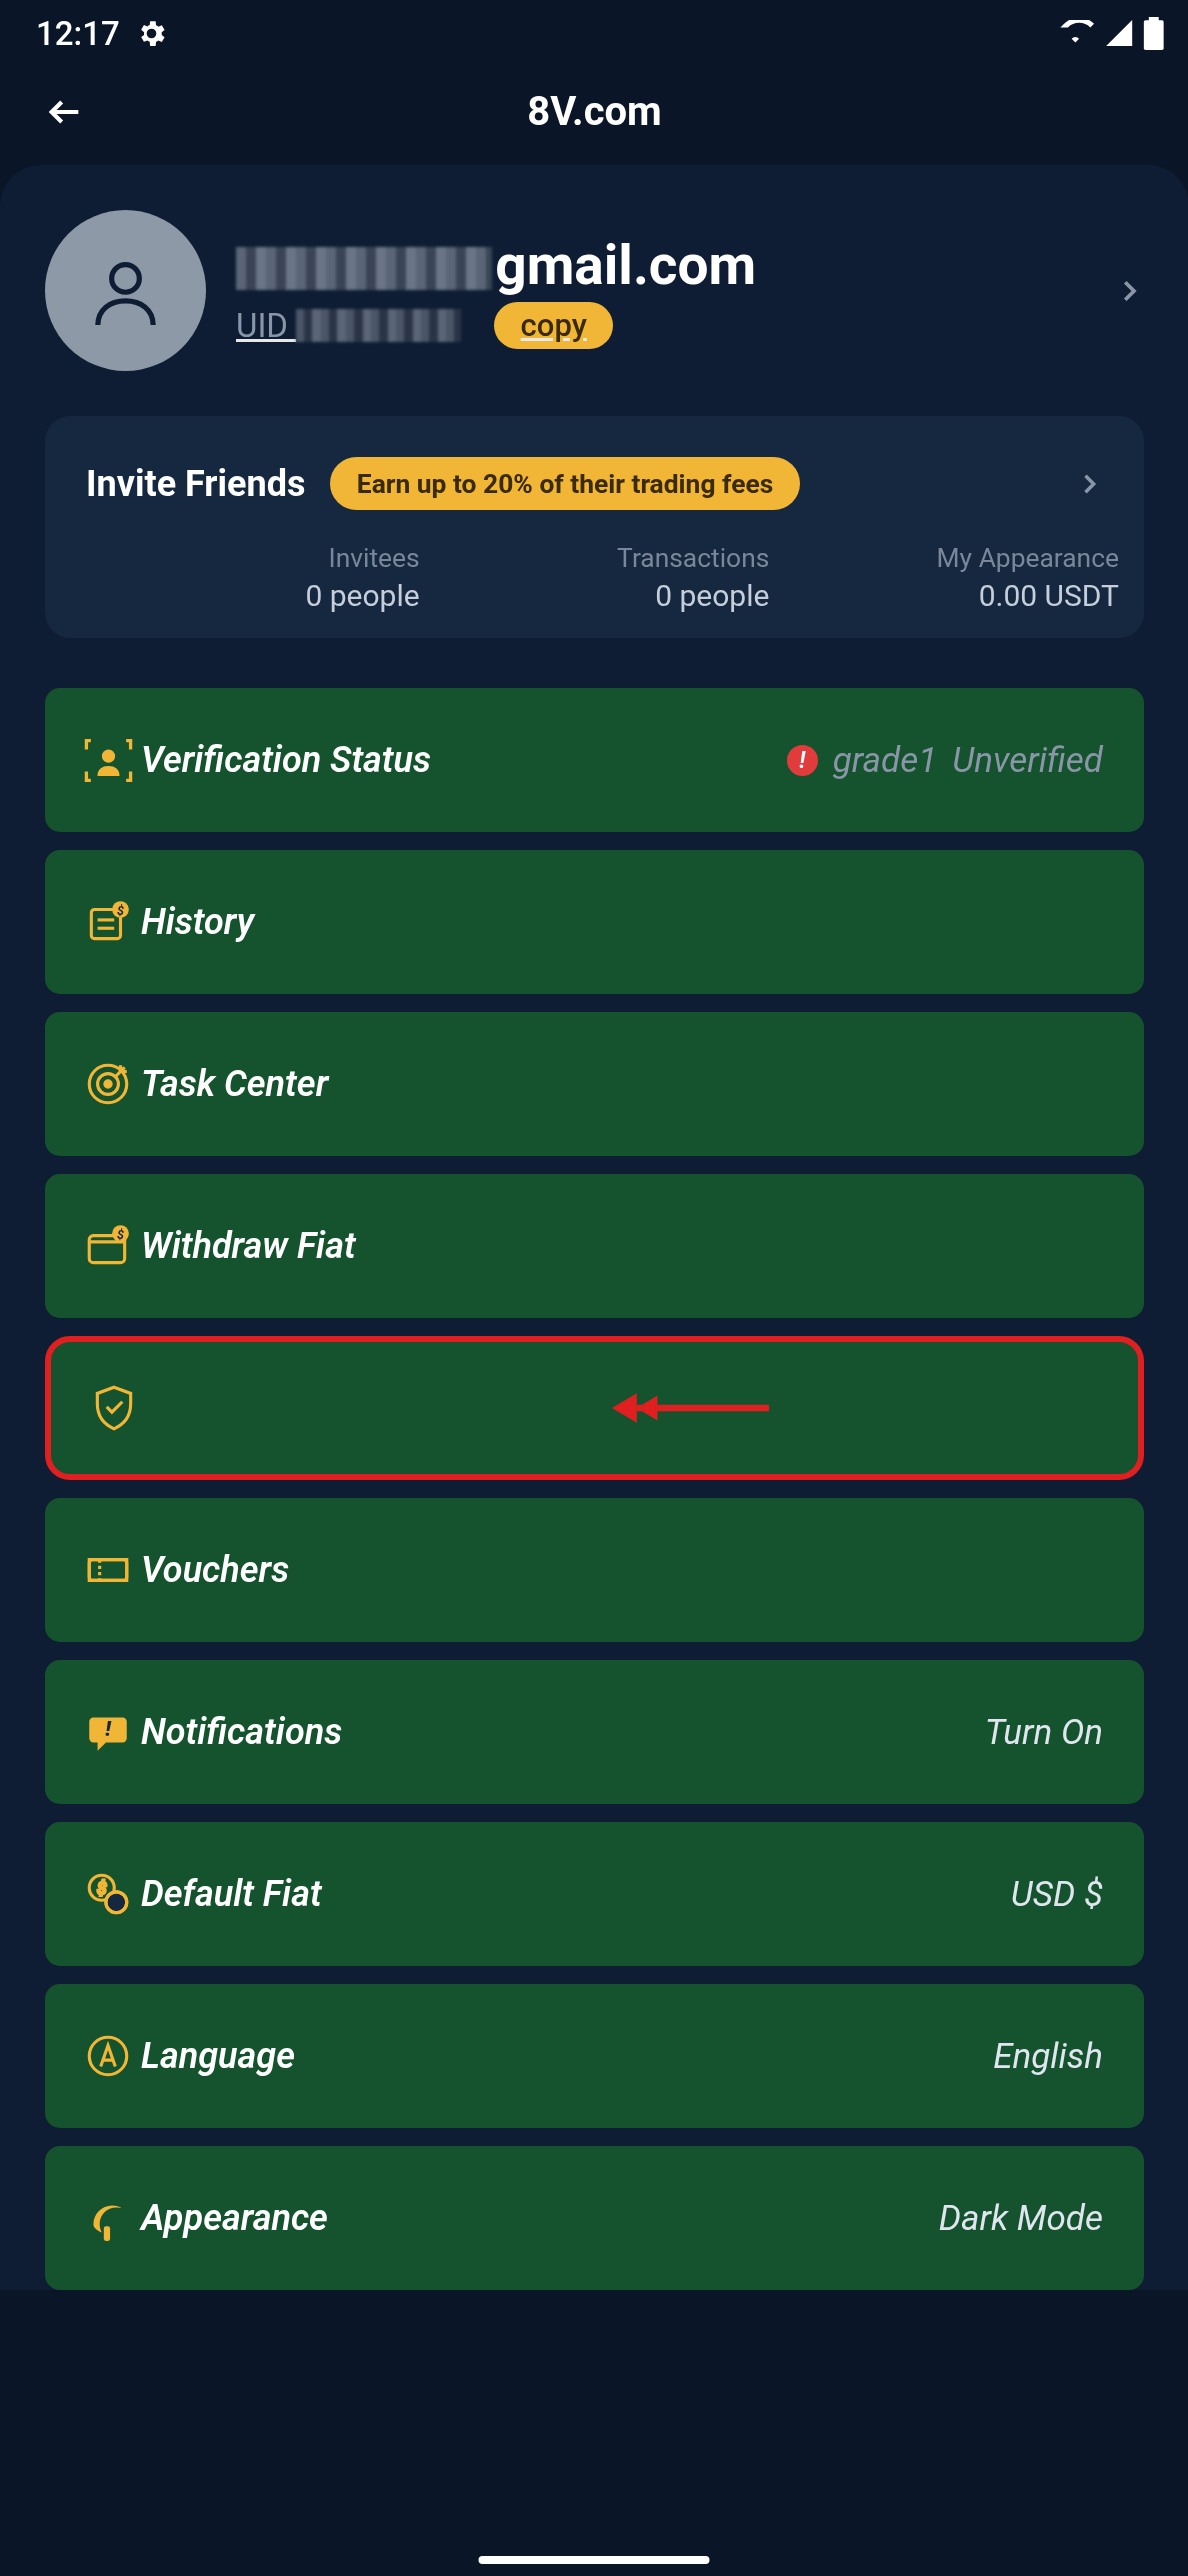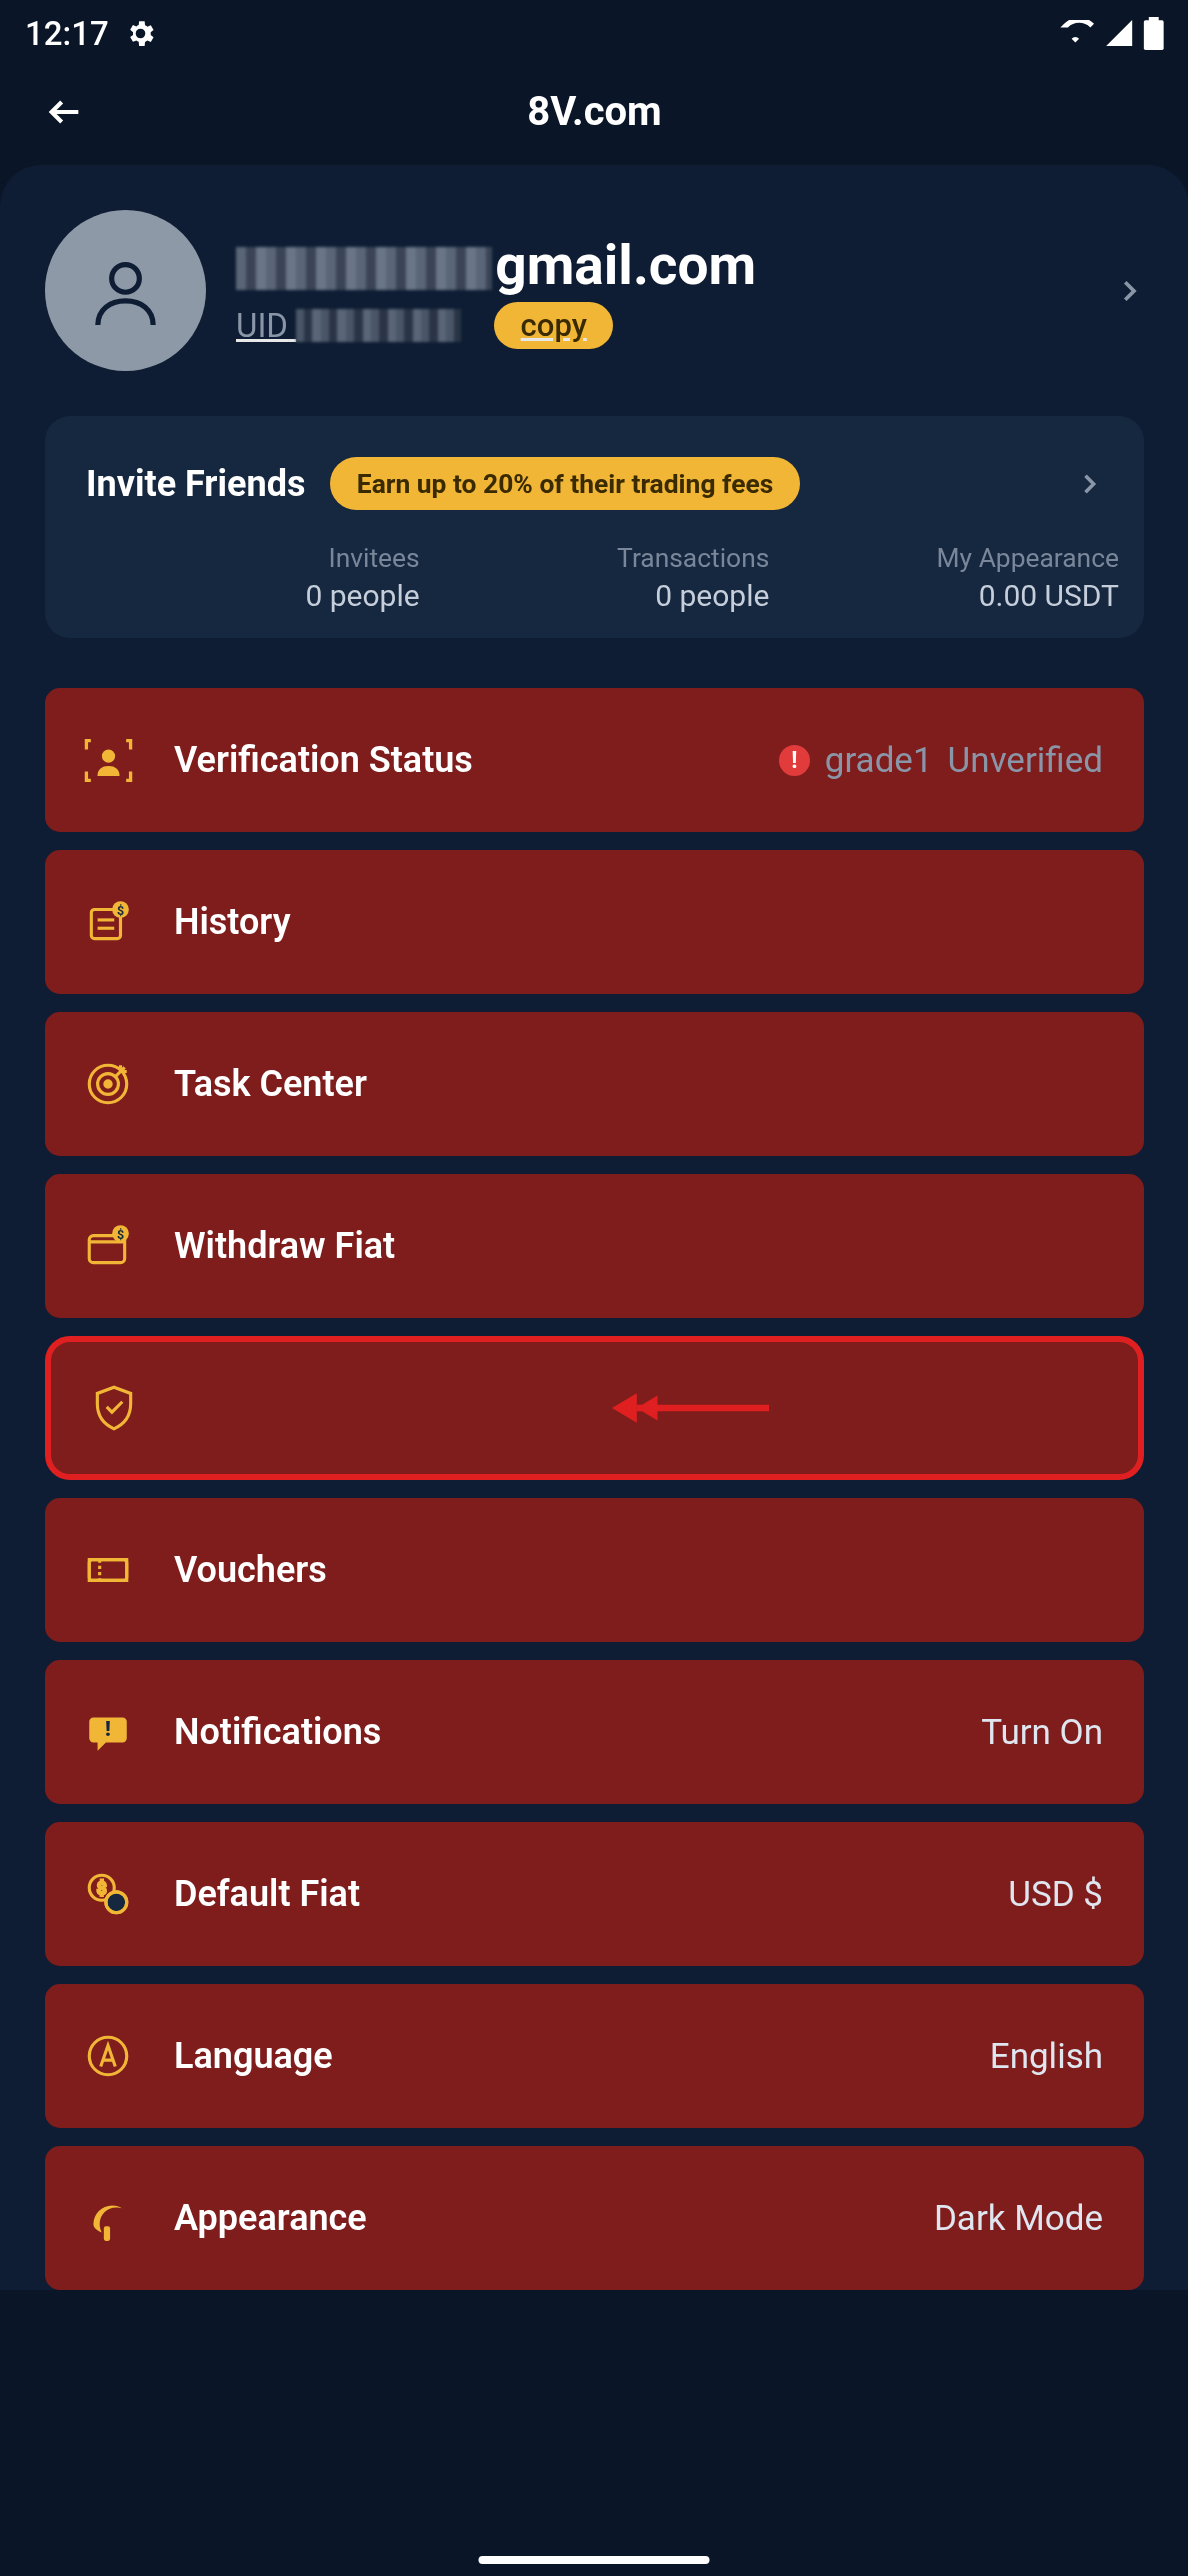--- a/index.html
+++ b/index.html
@@ -14,20 +14,21 @@
   
   .status-bar {
     height: 66px;
     display: flex;
     justify-content: space-between;
     align-items: center;
     padding: 0 25px;
     font-size: 33px;
     font-weight: 500;
     color: #fff;
+    margin-left: 11px;
   }
   .status-left { display: flex; align-items: center; gap: 15px; }
   .status-right { display: flex; align-items: center; gap: 8.3px; }
 
   
   .header {
     height: 91px;
     display: flex;
     align-items: center;
     position: relative;
@@ -141,28 +142,28 @@
     color: #c6cedb;
   }
 
   
   .menu {
     display: flex;
     flex-direction: column;
     gap: 18px;
   }
   .item {
-    background: #7f1d1d;
+    background: #14532d;
     border-radius: 15px;
     height: 144px;
     display: flex;
     align-items: center;
     padding: 0 41px 0 30px;
-    gap: 33px;
     position: relative;
+    font-style: italic;
   }
   .item .icon-slot {
     width: 66px;
     display: flex;
     align-items: center;
     justify-content: center;
   }
   .item-label {
     font-size: 36px;
     font-weight: 600;

